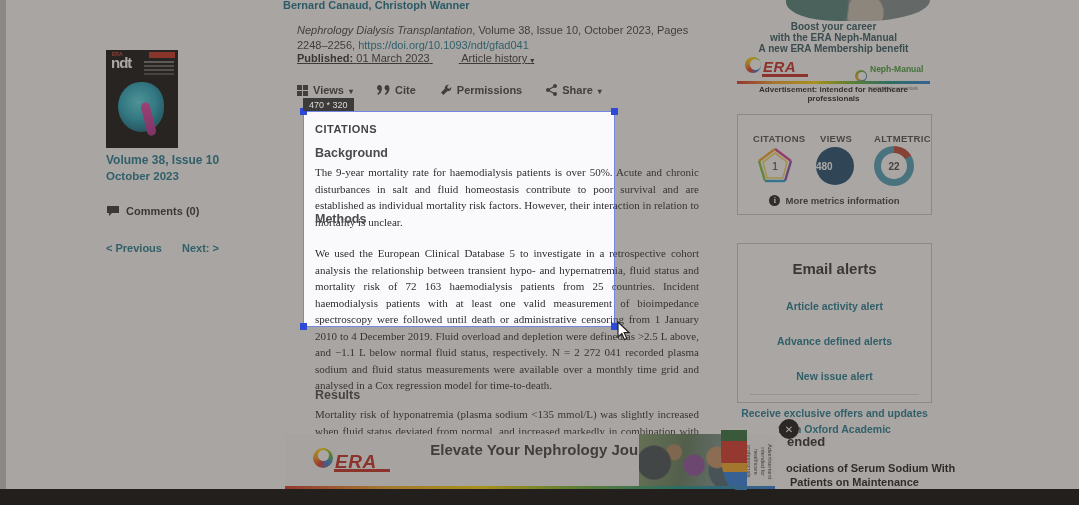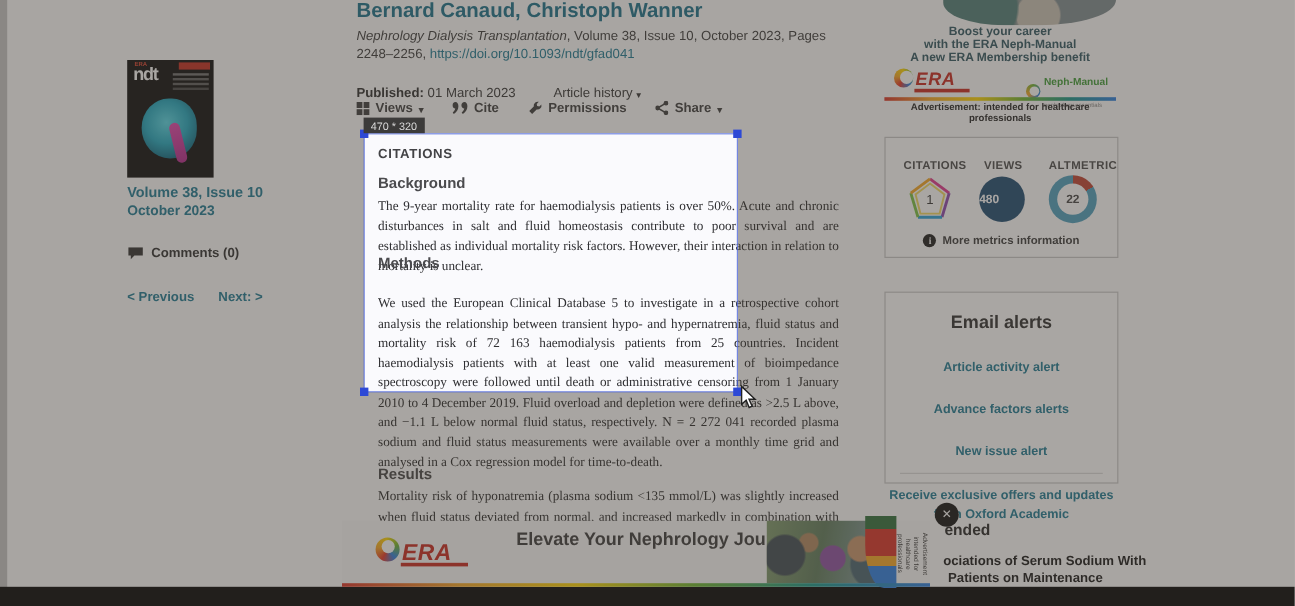--- a/index.html
+++ b/index.html
@@ -21,23 +21,23 @@
   .cover .kidney{position:absolute;left:12px;top:32px;width:46px;height:50px;border-radius:60% 55% 58% 62%;
      background:radial-gradient(circle at 45% 40%, #57d9e8 0%, #1fa8c0 45%, #0c6d86 75%, rgba(5,40,55,.3) 100%);
      filter:blur(.4px);}
   .cover .ureter{position:absolute;left:38px;top:52px;width:9px;height:34px;border-radius:8px;background:linear-gradient(175deg,#e245ad,#b2268b);transform:rotate(-14deg);}
   .issue-link{left:106px;top:153px;font-size:12px;font-weight:bold;}
   .issue-date{left:106px;top:170px;font-size:11.5px;font-weight:bold;}
   .comments{left:106px;top:205px;font-size:11px;font-weight:bold;color:#2e2e2e;display:flex;align-items:center;gap:6px;}
   .prevnext{left:106px;top:242px;font-size:11px;font-weight:bold;display:flex;gap:20px;}
 
   
-  .authors{left:297px;top:-1px;font-size:17px;font-weight:bold;color:#17708b;}
+  .authors{left:283px;top:-1px;font-size:11px;font-weight:bold;color:#17708b;}
   .citation{left:297px;top:23px;width:408px;font-size:11px;line-height:15px;color:#3a3a3a;}
-  .pubrow{left:297px;top:72px;font-size:11px;color:#333;}
+  .pubrow{left:297px;top:52px;font-size:11px;color:#333;text-decoration:underline;}
   .pubrow b{color:#2c2c2c;}
   .toolbar{left:297px;top:84px;display:flex;gap:24px;font-size:11px;font-weight:bold;color:#3c3c3c;align-items:center;}
   .tool{display:flex;align-items:center;gap:5px;cursor:pointer;}
   .tool svg{display:block;}
   .caret{font-size:8px;position:relative;top:1px;}
 
   .abstract-head{left:315px;top:123px;font-size:11px;font-weight:bold;color:#3d3d3d;letter-spacing:.5px;}
   .sec-head{font-size:12.5px;font-weight:bold;color:#454545;}
   .sec-body{width:384px;font-size:11px;line-height:16.5px;color:#272727;text-align:justify;}
   .bg-head{left:315px;top:146px;}  .bg-body{left:315px;top:164px;}
@@ -244,21 +244,21 @@
       </span>
     <div class="more-metrics">
       <span class="info-dot">i</span>
       <span>More metrics information</span>
     </div>
   </div>
 
   <div class="abs card alerts">
     <h3>Email alerts</h3>
     <a class="alert-link">Article activity alert</a>
-    <a class="alert-link">Advance factors alerts</a>
+    <a class="alert-link">Advance defined alerts</a>
     <a class="alert-link">New issue alert</a>
     <div class="rule"></div>
     <div class="offers">
       <span>Receive exclusive offers and updates</span><br>
       <span>from Oxford Academic</span>
     </div>
   </div>
 
   <div class="abs rec-head">ended</div>
   <div class="abs rec-l1">ociations of Serum Sodium With</div>

